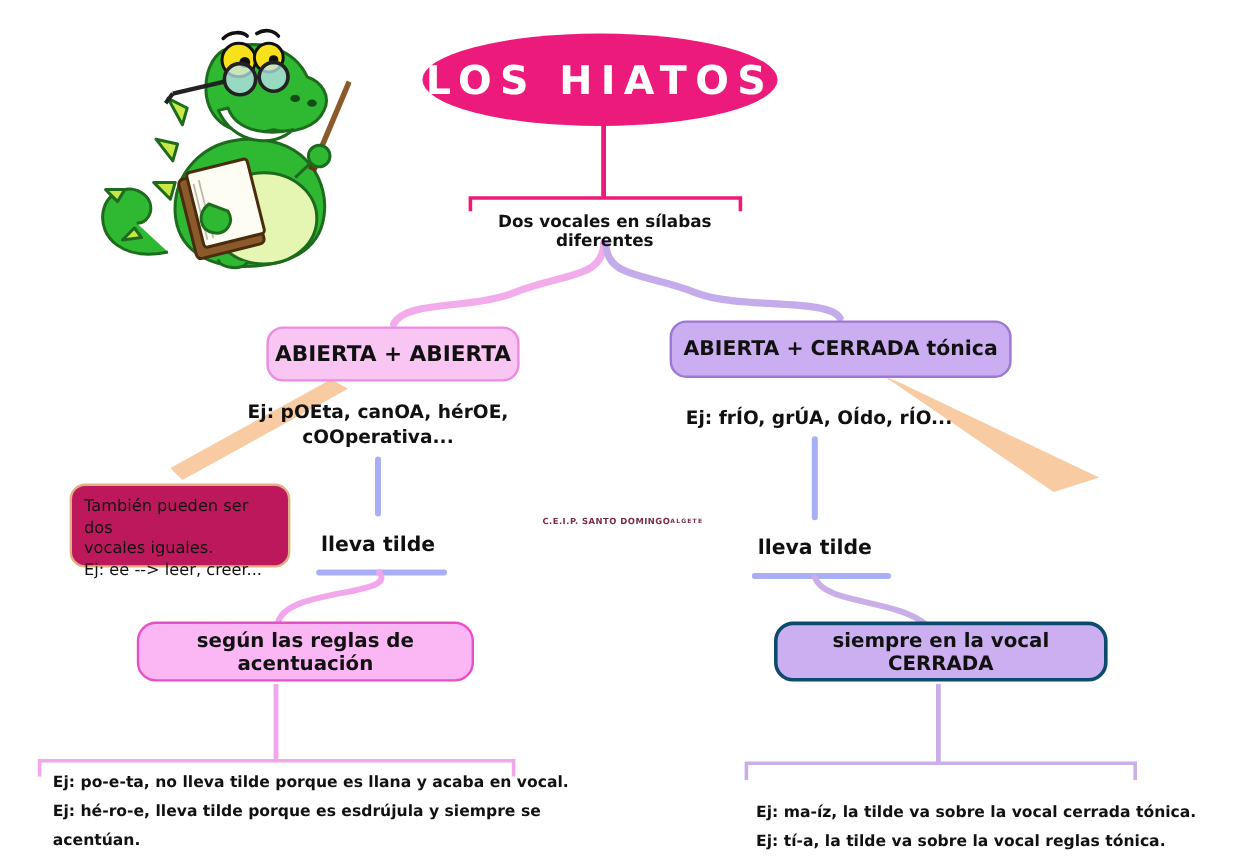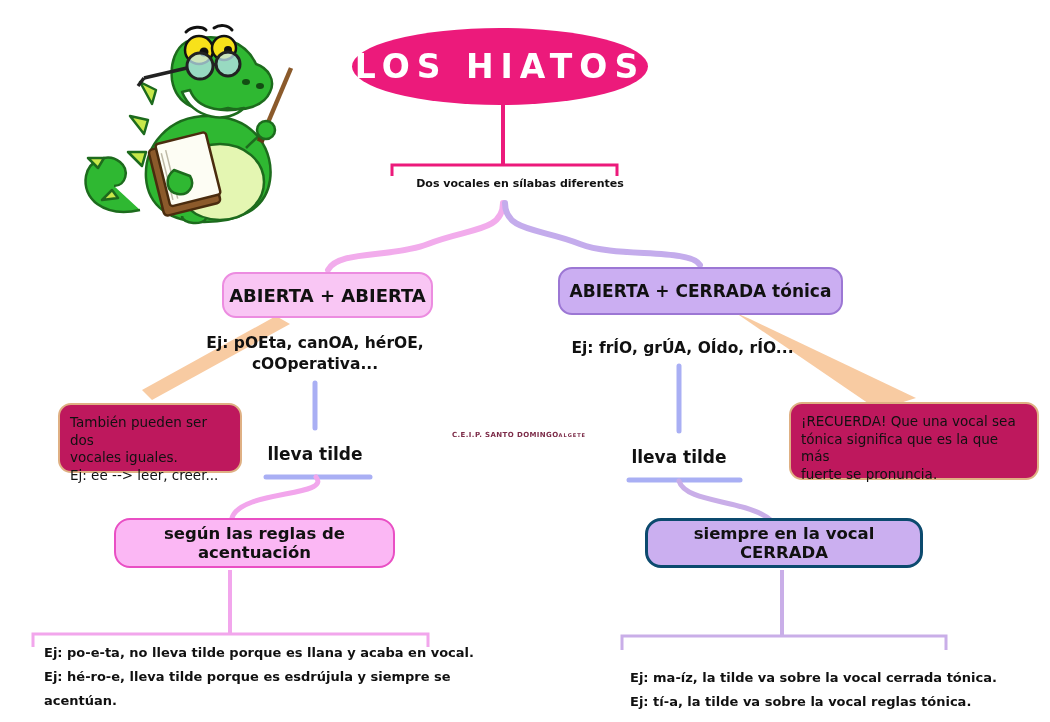--- a/index.html
+++ b/index.html
@@ -7,21 +7,21 @@
     position:relative;width:1050px;height:722px;background:#ffffff;
     font-family:"DejaVu Sans","Liberation Sans",sans-serif;overflow:hidden;color:#111;
   }
   .abs{position:absolute;}
   svg.overlay{position:absolute;left:0;top:0;z-index:1;}
   .node{z-index:2;display:flex;align-items:center;justify-content:center;text-align:center;box-sizing:border-box;}
   #title-ellipse{
     left:352px;top:28px;width:296px;height:77px;border-radius:50%;
     background:#EC1A7B;color:#fff;font-weight:bold;font-size:33px;letter-spacing:7px;
   }
-  #subtitle{left:390px;top:177px;width:260px;font-size:11px;font-weight:bold;text-align:center;z-index:2;}
+  #subtitle{left:374px;top:177px;width:260px;font-size:14px;font-weight:bold;text-align:center;z-index:2;}
   .head-box{border-radius:14px;font-weight:bold;}
   #left-head{left:222px;top:272px;width:211px;height:46px;background:#F9C6F4;border:2px solid #EC8CE0;font-size:18px;}
   #right-head{left:558px;top:267px;width:285px;height:48px;background:#CBAEF2;border:2px solid #9C77D4;font-size:17px;}
   .examples{z-index:2;font-size:15.5px;font-weight:bold;text-align:center;white-space:pre-line;line-height:1.35;}
   #left-examples{left:195px;top:333px;width:240px;}
   #right-examples{left:560px;top:338px;width:245px;}
   .note{
     z-index:2;background:#be185d;border:2px solid #DFB083;border-radius:13px;
     font-size:13.5px;line-height:1.3;padding:9px 10px;text-align:left;white-space:pre-line;box-sizing:border-box;margin-top:10px;
   }
@@ -140,23 +140,20 @@
     <span>ABIERTA + CERRADA tónica</span>
   </div>
 
   <div id="left-examples" class="abs examples">Ej: pOEta, canOA, hérOE,
 cOOperativa...</div>
   <div id="right-examples" class="abs examples">Ej: frÍO, grÚA, OÍdo, rÍO...</div>
 
   <div id="left-note" class="abs note">También pueden ser dos
 vocales iguales.
 Ej: ee --&gt; leer, creer...</div>
-  <div id="right-note" class="abs note">¡RECUERDA! Que una vocal sea
-tónica significa que es la que más
-fuerte se pronuncia.</div>
 
   <div id="left-tilde" class="abs tilde">lleva tilde</div>
   <div id="right-tilde" class="abs tilde">lleva tilde</div>
 
   <div id="left-rule" class="abs node rule-box">
     <span>según las reglas de acentuación</span>
   </div>
   <div id="right-rule" class="abs node rule-box">
     <span>siempre en la vocal CERRADA</span>
   </div>

